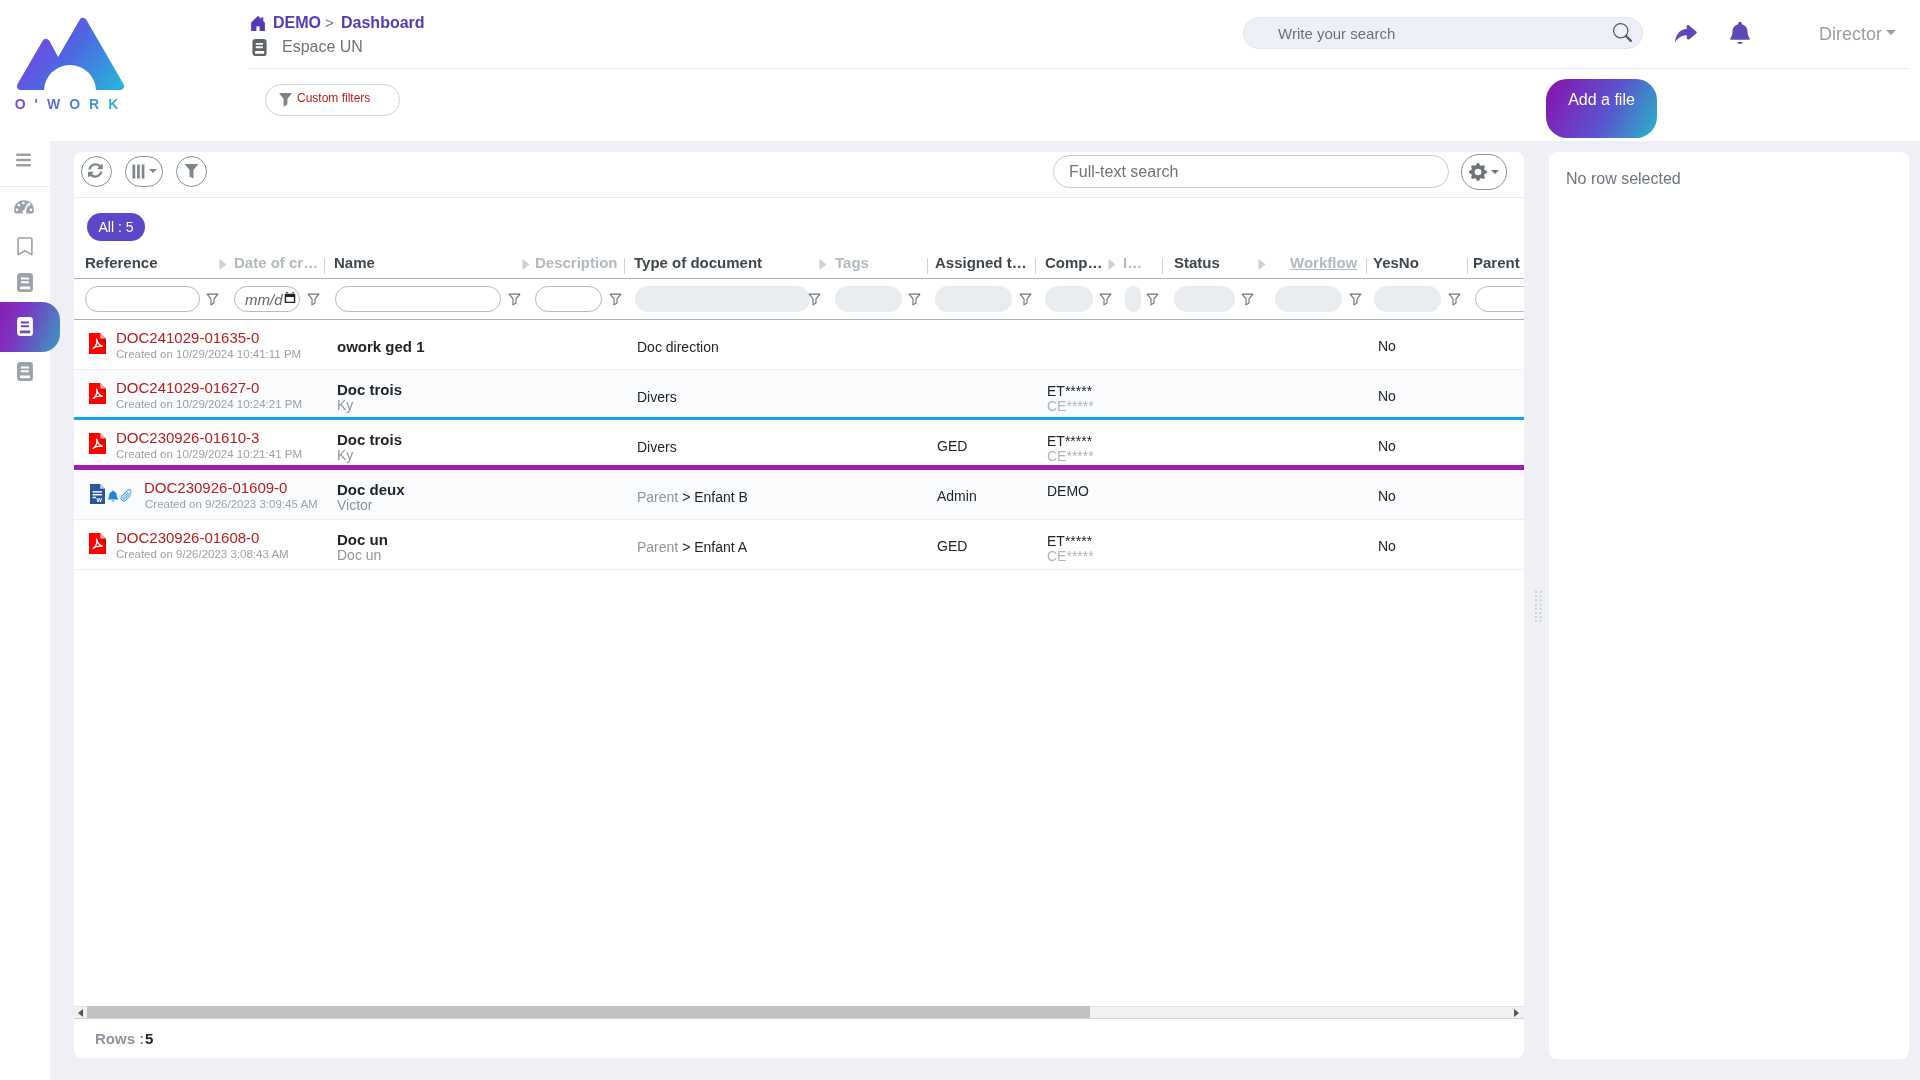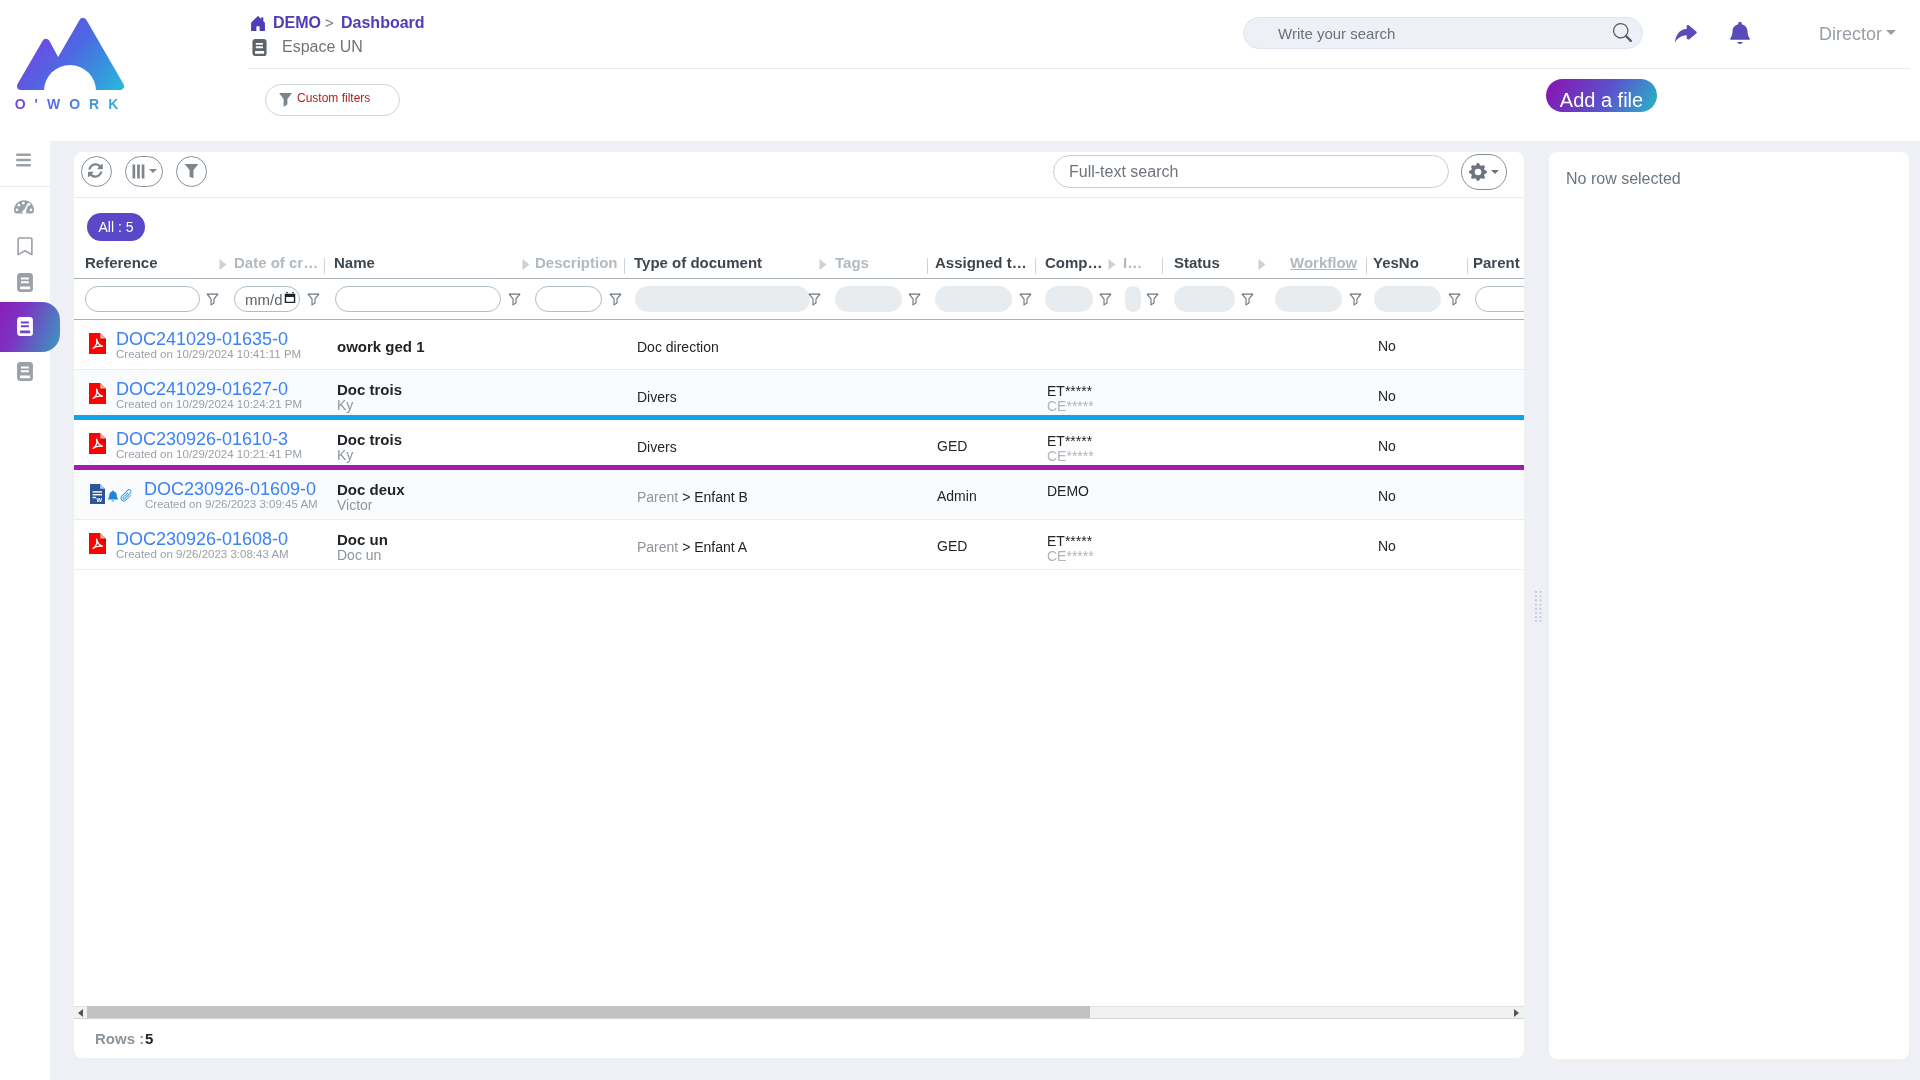--- a/index.html
+++ b/index.html
@@ -2,32 +2,32 @@
 <html><head>
 <meta charset="utf-8">
 <style>
 * { margin:0; padding:0; box-sizing:border-box; }
 html,body { width:1920px; height:1080px; background:#eef0f5; font-family:"Liberation Sans", sans-serif; overflow:hidden; position:relative; }
 .abs { position:absolute; }
 #header { position:absolute; left:0; top:0; width:1920px; height:141px; background:#fff; }
 #sidebar { position:absolute; left:0; top:141px; width:50px; height:939px; background:#fff; }
 .crumbline { position:absolute; left:248px; top:68px; width:1662px; height:1px; background:#e9ecef; }
 .grad { background:linear-gradient(118deg,#8a11ae 0%,#5b53cd 55%,#27b6c8 100%); }
-.pillbtn { position:absolute; border-radius:21px; color:#fff; font-size:20px; text-align:center; line-height:42px; height:33px; }
+.pillbtn { position:absolute; border-radius:21px; color:#fff; font-size:16px; text-align:center; line-height:42px; height:59px; }
 #maincard { position:absolute; left:74px; top:152px; width:1450px; height:906px; background:#fff; border-radius:8px; overflow:hidden; }
 #rightcard { position:absolute; left:1549px; top:152px; width:360px; height:907px; background:#fff; border-radius:8px; }
 .hdrdark { color:#3f474e; font-weight:bold; font-size:15px; position:absolute; top:0; }
 .hdrgray { color:#b2bac0; font-weight:bold; font-size:15px; position:absolute; top:0; }
 .sep { position:absolute; width:1px; height:16px; top:4px; background:#ccd3d8; }
 .filtinp { position:absolute; height:26px; border:1px solid #aebfc3; border-radius:13px; background:#fff; top:0; }
 .filtgray { position:absolute; height:26px; border-radius:13px; background:#e9ecef; top:0; }
 .funnel { position:absolute; top:7px; }
 .row { position:absolute; left:0; width:1450px; height:50px; }
 .rowalt { background:#fafbfd; }
-.refmain { position:absolute; font-size:18px; color:#3b82f6; top:9px;text-align:center; }
+.refmain { position:absolute; font-size:15px; color:#b91c1c; top:9px;text-align:center; }
 .refsub { position:absolute; font-size:11.5px; color:#99a1a8; top:28px; }
 .namemain { position:absolute; font-size:15px; font-weight:bold; color:#212529; }
 .namesub { position:absolute; font-size:14px; color:#8d959c; }
 .cell { position:absolute; font-size:14px; color:#212529; }
 </style>
 </head>
 <body>
 <div id="header">
 
   <svg class="abs" style="left:14px;top:14px;" width="112" height="96" viewBox="0 0 112 96">
@@ -169,21 +169,21 @@
       </svg>
     <svg class="abs" style="left:1033px;top:4px;" width="10" height="13" viewBox="0 0 10 13">
         <path d="M1.5 1 L8.5 6.5 L1.5 12 Z" fill="#ccd2d7"></path>
       </svg>
     <svg class="abs" style="left:1183px;top:4px;" width="10" height="13" viewBox="0 0 10 13">
         <path d="M1.5 1 L8.5 6.5 L1.5 12 Z" fill="#ccd2d7"></path>
       </svg>
   </div>
   <div class="abs" style="left:0;top:126px;width:1450px;height:1px;background:#a8b1b7;"></div>
 
-  <div id="filtrow" class="abs" style="left:0;top:134px;width:1164px;height:26px;">
+  <div id="filtrow" class="abs" style="left:0;top:134px;width:1164px;height:26px;font-style:italic;">
     <div class="filtinp" style="left:11px;width:115px;"></div>
     <div class="filtinp" style="left:160px;width:66px;"></div>
     <div class="abs" style="left:171px;top:5px;font-size:15px;color:#5d666d;">mm/d</div>
     <svg class="abs" style="left:210px;top:6px;" width="12" height="12" viewBox="0 0 16 16" fill="#212529">
       <path d="M4 .3 v1.4 M12 .3 v1.4" stroke="#212529" stroke-width="2.6"></path>
       <path fill-rule="evenodd" d="M1 2.2 h14 v12.6 h-14 Z M2.9 6.6 v6.4 h10.2 V6.6 Z"></path>
     </svg>
     <div class="filtinp" style="left:261px;width:166px;"></div>
     <div class="filtinp" style="left:461px;width:67px;"></div>
     <div class="filtgray" style="left:561px;width:175px;"></div>
@@ -240,21 +240,21 @@
         <path d="M11.3 0 L17 5.7 H11.3 Z" fill="#f6aba4"></path>
         <path d="M11.3 5.7 H17 V12.5 Z" fill="#bd1405"></path>
         <path d="M7.6 6.2 c.8 2.7 .2 5.8 -2.8 8.8 m2.8 -8.8 c.6 3.3 2.5 6 5.7 6.9 m-9.2 2.2 c2.3 -1.8 5.6 -2.5 9.1 -2.1" stroke="#fff" stroke-width="1.4" fill="none" stroke-linecap="round"></path>
       </svg>
     <div class="refmain" style="left:42px;">DOC241029-01635-0</div>
     <div class="refsub" style="left:42px;">Created on 10/29/2024 10:41:11 PM</div>
     <div class="namemain" style="left:263px;top:18px;">owork ged 1</div>
     <div class="cell" style="left:563px;top:19px;">Doc direction</div>
     <div class="cell" style="left:1304px;top:18px;">No</div>
   </div>
-  <div class="row rowalt" style="top:218px;border-bottom:5px solid #0ea5e9;">
+  <div class="row rowalt" style="top:218px;border-bottom:3px solid #0ea5e9;">
     <svg class="abs pdfic" style="left:15px;top:13px;" width="17" height="21" viewBox="0 0 17 21">
         <path d="M0 0 H11.3 L17 5.7 V21 H0 Z" fill="#fb0300"></path>
         <path d="M11.3 0 L17 5.7 H11.3 Z" fill="#f6aba4"></path>
         <path d="M11.3 5.7 H17 V12.5 Z" fill="#bd1405"></path>
         <path d="M7.6 6.2 c.8 2.7 .2 5.8 -2.8 8.8 m2.8 -8.8 c.6 3.3 2.5 6 5.7 6.9 m-9.2 2.2 c2.3 -1.8 5.6 -2.5 9.1 -2.1" stroke="#fff" stroke-width="1.4" fill="none" stroke-linecap="round"></path>
       </svg>
     <div class="refmain" style="left:42px;">DOC241029-01627-0</div>
     <div class="refsub" style="left:42px;">Created on 10/29/2024 10:24:21 PM</div>
     <div class="namemain" style="left:263px;top:11px;">Doc trois</div>
     <div class="namesub" style="left:263px;top:27px;">Ky</div>

